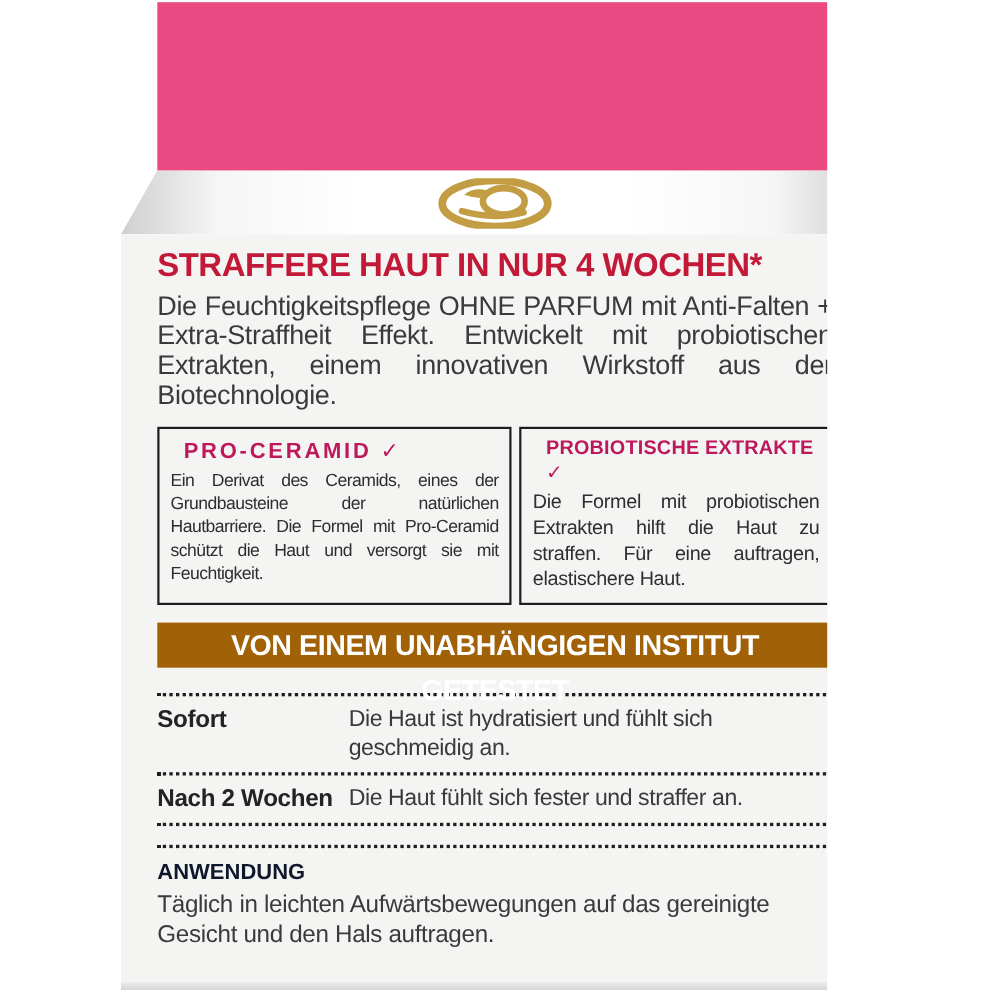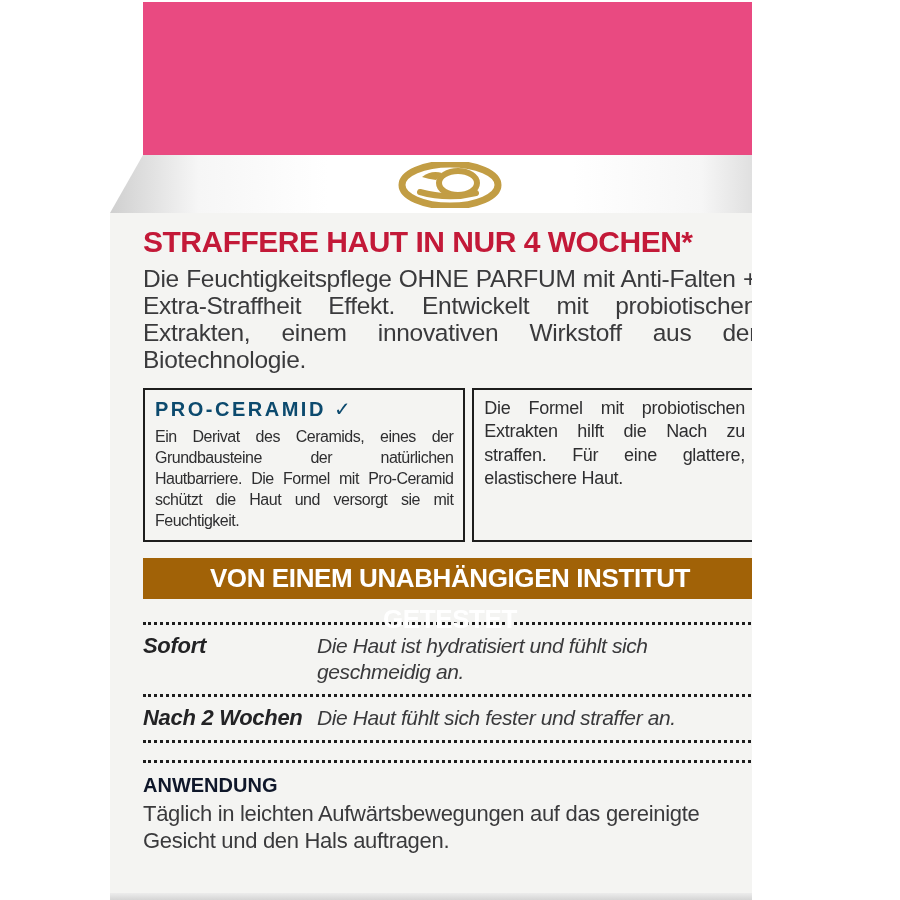--- a/index.html
+++ b/index.html
@@ -21,33 +21,33 @@
         background:linear-gradient(#ececec,#d5d5d5);}
   .headline{margin:0 0 7px 0;font-size:30px;font-weight:bold;letter-spacing:-0.5px;
         color:#C31938;line-height:1.05;}
   .intro{margin:0 0 15px 0;font-size:24.5px;line-height:27px;letter-spacing:-0.3px;
         text-align:justify;hyphens:manual;color:#3a3a3c;}
   
   .boxes{display:flex;gap:7px;margin:0 0 16px 0;}
   .fbox{border:2.5px solid #1d1d1d;background:transparent;box-sizing:border-box;padding:7px 10px 9px 10px;}
   .fbox-left{width:52.5%;}
   .fbox-right{width:47.5%;flex:1;}
-  .fbox h2{margin:0 0 5px 0;color:#0c4a6e;}
+  .fbox h2{margin:0 0 5px 12px;color:#be185d;}
   .fbox-left h2{font-size:20px;font-weight:bold;letter-spacing:2.5px;}
   .fbox-right h2{font-size:18px;font-weight:bold;letter-spacing:0.2px;}
   .check{font-weight:400;letter-spacing:0;}
   .fbox p{margin:0;text-align:justify;color:#2e2e30;}
   .fbox-left p{font-size:16px;line-height:21px;letter-spacing:-0.5px;}
   .fbox-right p{font-size:18px;line-height:23.5px;letter-spacing:-0.3px;}
   
   .banner{height:41px;line-height:41px;background:#a16207;color:#ffffff;text-align:center;
         font-size:26px;font-weight:bold;letter-spacing:-0.4px;margin-bottom:23px;}
   
   .results{border-top:3px dotted #1e1e1e;border-bottom:3px dotted #1e1e1e;margin-bottom:11px;}
-  .row{display:flex;padding:8px 0 9px 0;font-style:italic;}
+  .row{display:flex;padding:8px 0 9px 0;}
   .row + .row{border-top:3px dotted #1e1e1e;}
   .row .label{width:174px;flex:none;font-size:22px;font-weight:bold;color:#232325;
         letter-spacing:-0.3px;line-height:26px;}
   .row .text{flex:1;font-size:21px;line-height:26px;letter-spacing:-0.4px;
         white-space:pre-line;color:#3a3a3c;}
   .anw-title{margin:0 0 3px 0;font-size:20px;font-weight:bold;color:#0f172a;letter-spacing:0;}
   .anw-text{margin:0 0 22px 0;font-size:22px;line-height:27px;letter-spacing:-0.3px;color:#3a3a3c;}
 </style>
 </head>
 <body>
@@ -71,21 +71,22 @@
       <h1 class="headline">STRAFFERE HAUT IN NUR 4 WOCHEN*</h1>
 
       <p class="intro">Die Feuchtigkeitspflege OHNE PARFUM mit Anti-Fal­ten + Extra-Straffheit Effekt. Entwickelt mit probioti­schen Extrakten, einem innovativen Wirkstoff aus der Biotechnologie.</p>
 
       <div class="boxes">
         <section class="fbox fbox-left">
           <h2><span>PRO-CERAMID</span> <span class="check">✓</span></h2>
           <p>Ein Derivat des Ceramids, eines der Grundbausteine der natürlichen Hautbarriere. Die Formel mit Pro-Ceramid schützt die Haut und versorgt sie mit Feuchtigkeit.</p>
         </section>
         <section class="fbox fbox-right">
-          <p>Die Formel mit probiotischen Extrakten hilft die Nach zu straffen. Für eine glattere, elastischere Haut.</p>
+          <h2><span>PROBIOTISCHE EXTRAKTE</span> <span class="check">✓</span></h2>
+          <p>Die Formel mit probiotischen Extrakten hilft die Haut zu straffen. Für eine auftragen, elastischere Haut.</p>
         </section>
       </div>
 
       <div class="banner">VON EINEM UNABHÄNGIGEN INSTITUT GETESTET</div>
 
       <div class="results">
         <div class="row">
           <div class="label">Sofort</div>
           <div class="text">Die Haut ist hydratisiert und fühlt sich
 geschmeidig an.</div>

